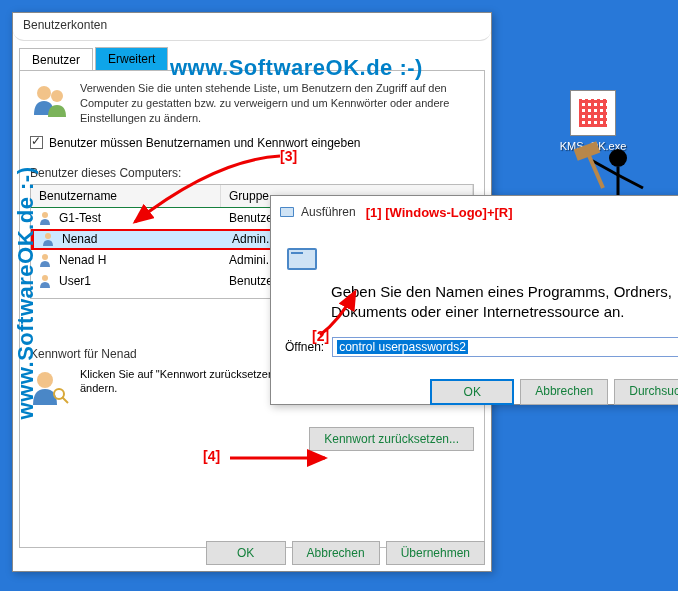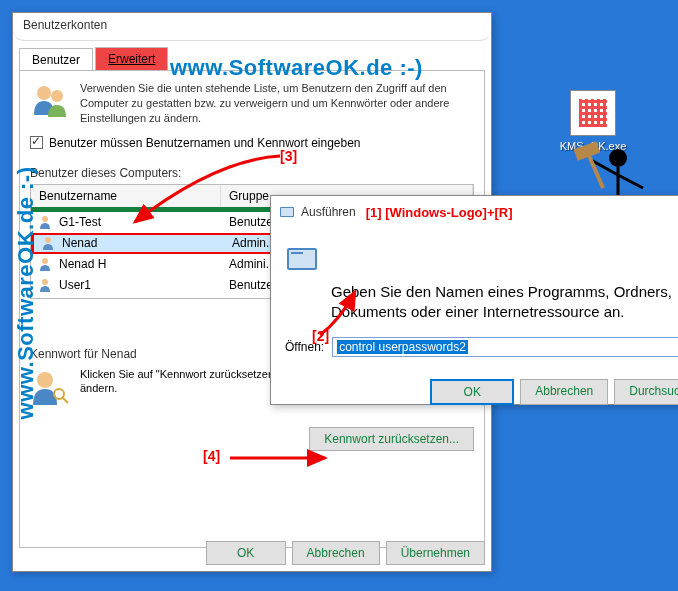--- a/index.html
+++ b/index.html
@@ -14,35 +14,35 @@
     .desktop-icon .icon-label { color: #fff; font-size: 11px; text-shadow: 1px 1px 1px rgba(0,0,0,0.6); }
     
     .stick-figure { position: absolute; top: 140px; right: 15px; width: 90px; height: 100px; z-index: 6; }
     
     .dialog { position: absolute; background: #fff; border: 1px solid #888; box-shadow: 2px 2px 8px rgba(0,0,0,0.25); }
     
     .dialog-ua { left: 12px; top: 12px; width: 480px; height: 560px; z-index: 10; }
     .dialog-ua .titlebar { height: 28px; border-bottom: 1px solid #ddd; padding: 5px 10px; color: #333; border-radius: 11px; }
     .tabs { display: flex; margin: 6px 6px 0; }
     .tab { border: 1px solid #bbb; border-bottom: none; padding: 4px 12px; background: #fff; margin-right: 2px; position: relative; top: 1px; }
-    .tab.inactive { background: #ef4444; top: 0; text-decoration: underline; }
+    .tab.inactive { background: #0ea5e9; top: 0; }
     .tabpanel { border: 1px solid #bbb; margin: 0 6px 6px; padding: 10px; height: 478px; background: #fff; position: relative; }
     
     .intro-row { display: flex; gap: 10px; margin-bottom: 10px; }
     .users-icon { width: 40px; height: 40px; flex-shrink: 0; position: relative; }
     .intro-text { font-size: 11px; line-height: 1.35; color: #333; }
     
     .checkbox-row { display: flex; align-items: center; margin: 8px 0 16px; }
     .checkbox { width: 13px; height: 13px; border: 1px solid #666; margin-right: 6px; position: relative; }
     .checkbox::after { content: '✓'; position: absolute; top: -3px; left: 0; font-size: 12px; color: #333; }
     
     .list-label { margin: 4px 0; color: #333; }
     
     .user-list { border: 1px solid #bbb; height: 115px; overflow: hidden; }
-    .user-list .header { display: flex; background: #f5f5f5; border-bottom: 5px solid #15803d; }
+    .user-list .header { display: flex; background: #f5f5f5; border-bottom: 1px solid #15803d; }
     .user-list .header .col { padding: 4px 8px; border-right: 1px solid #ddd; }
     .col-name { width: 190px; }
     .col-group { flex: 1; }
     .user-row { display: flex; padding: 1px 0; align-items: center; height: 21px; }
     .user-row .col { padding: 1px 8px; }
     .user-row .col-name { display: flex; align-items: flex-start; gap: 4px; }
     .user-row.selected { background: #cce8ff; border: 2px solid #e00; border-left: 3px solid #e00; }
     .person-icon { width: 16px; height: 14px; position: relative; flex-shrink: 0; }
     
     .btn-row { display: flex; justify-content: flex-end; gap: 6px; margin-top: 10px; }

